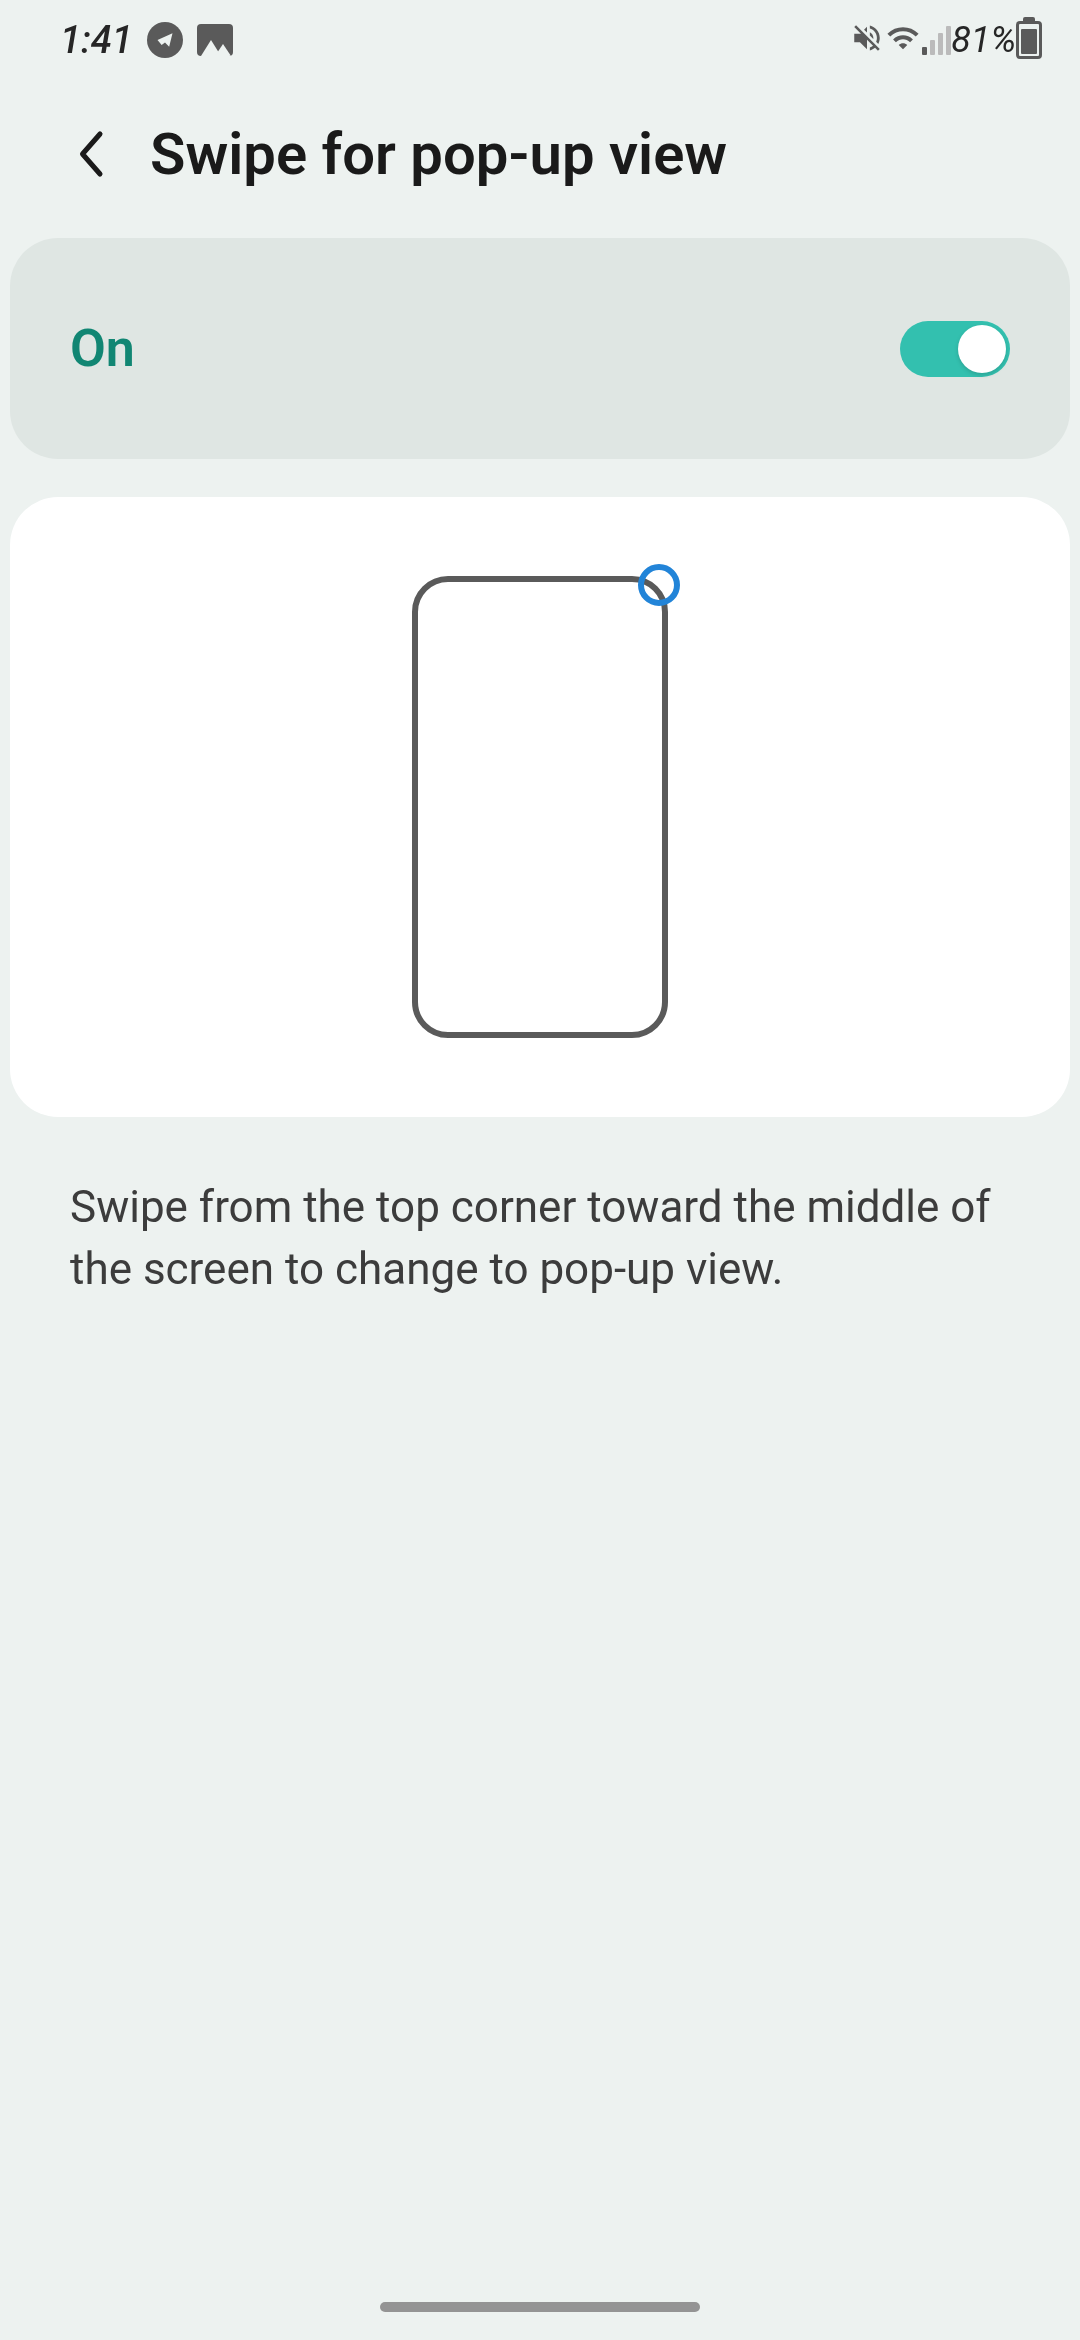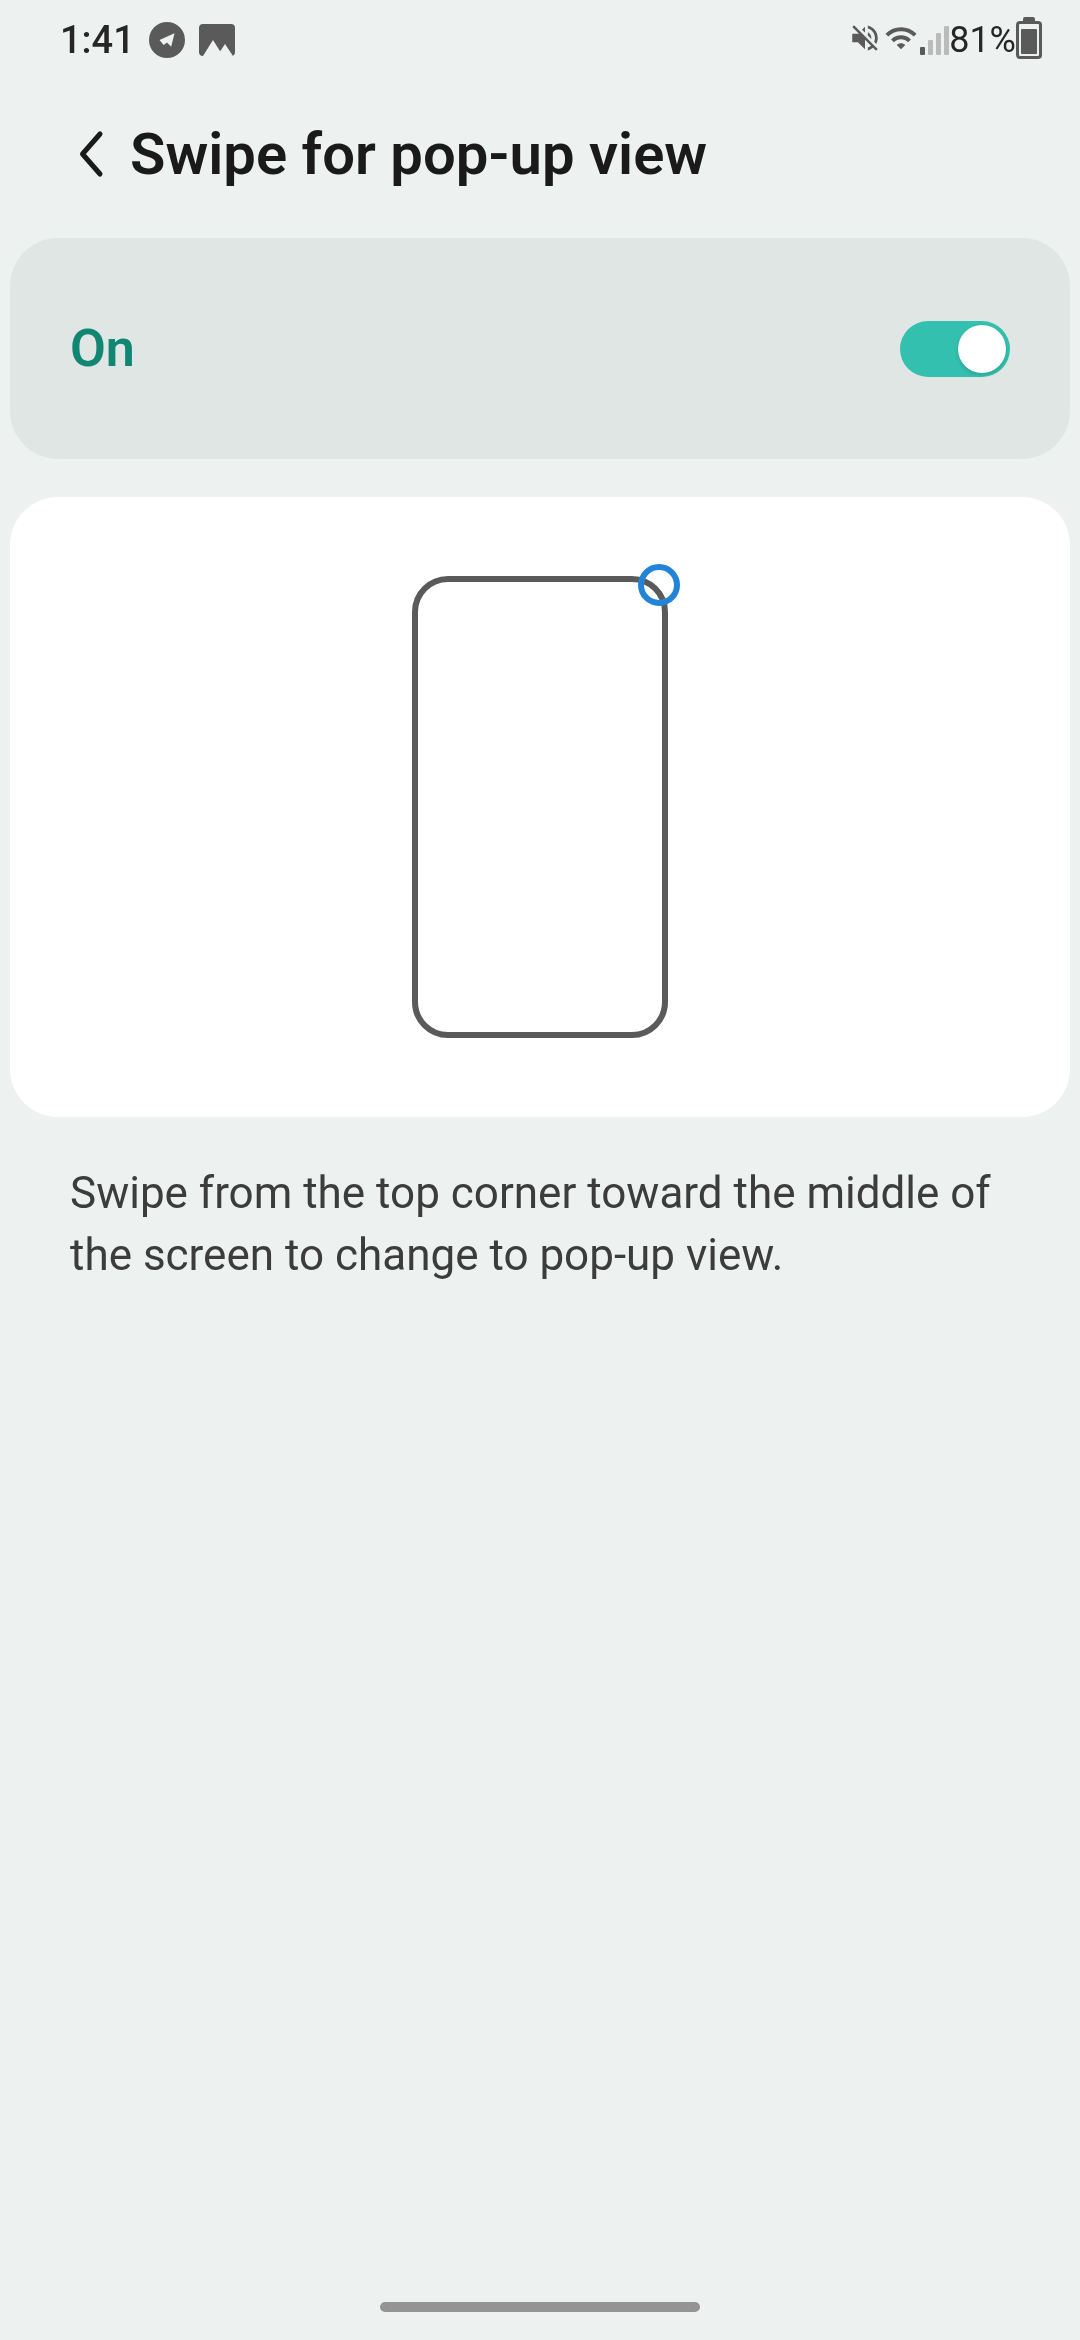--- a/index.html
+++ b/index.html
@@ -16,20 +16,21 @@
       overflow: hidden;
     }
     
     
     .status-bar {
       display: flex;
       justify-content: space-between;
       align-items: center;
       padding: 18px 38px 18px 60px;
       height: 80px;
+      font-style: italic;
     }
     .status-left {
       display: flex;
       align-items: center;
       gap: 14px;
     }
     .status-time {
       font-size: 38px;
       font-weight: 500;
       color: #262626;
@@ -129,21 +130,21 @@
     .signal-bar:nth-child(1) { height: 8px; background: #5a5a5a; }
     .signal-bar:nth-child(2) { height: 15px; }
     .signal-bar:nth-child(3) { height: 22px; }
     .signal-bar:nth-child(4) { height: 29px; }
     
     
     .header {
       display: flex;
       align-items: center;
       padding: 40px 60px 50px 70px;
-      gap: 20px;
+      gap: 40px;
     }
     .back-button {
       width: 40px;
       height: 60px;
       display: flex;
       align-items: center;
       justify-content: center;
       cursor: pointer;
     }
     .page-title {
@@ -211,21 +212,21 @@
       right: -18px;
       width: 42px;
       height: 42px;
       border: 6px solid #2284d8;
       border-radius: 50%;
       background: transparent;
     }
     
     
     .description {
-      padding: 46px 70px;
+      padding: 60px 70px;
       font-size: 44px;
       line-height: 1.4;
       color: #3c3c3c;
       font-weight: 400;
     }
     
     
     .bottom-bar {
       position: absolute;
       bottom: 28px;

